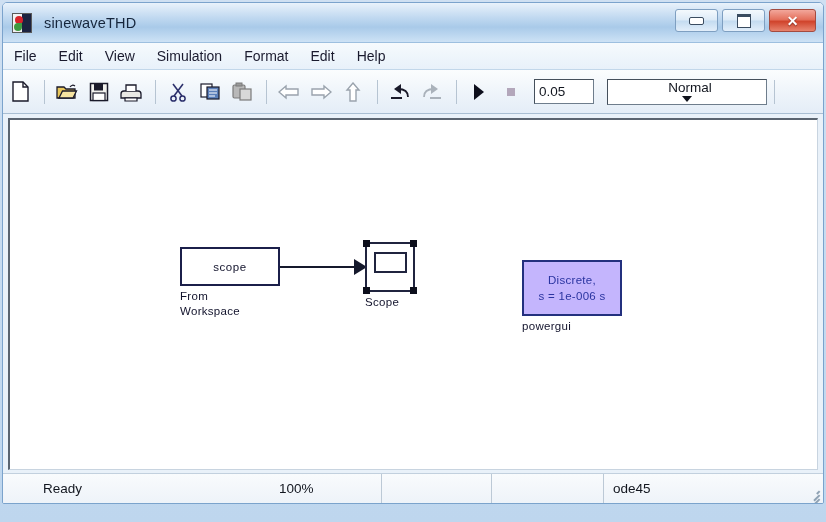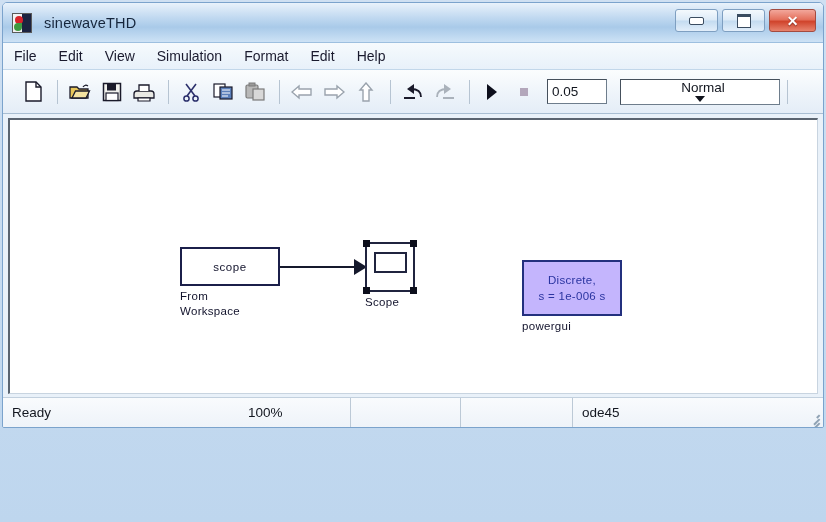--- a/index.html
+++ b/index.html
@@ -18,21 +18,21 @@
     background: linear-gradient(180deg, #cfe0f2 0%, #bed6ee 100%);
     box-sizing: border-box;
   }
 
   
   .window {
     position: absolute;
     left: 2px;
     top: 2px;
     width: 822px;
-    height: 426px;
+    height: 502px;
     box-sizing: border-box;
     border: 1px solid #7ba3cc;
     border-radius: 5px 5px 2px 2px;
     background: #eef4fb;
     display: flex;
     flex-direction: column;
     overflow: hidden;
   }
 
   
@@ -150,21 +150,21 @@
   }
 
   
   .toolbar {
     height: 44px;
     flex: 0 0 44px;
     background: linear-gradient(180deg, #fbfdfe 0%, #eef4fa 55%, #e4edf7 100%);
     border-bottom: 1px solid #a9bed2;
     display: flex;
     align-items: center;
-    padding-left: 15px;
+    padding-left: 2px;
     box-sizing: border-box;
   }
   .tb-btn {
     width: 30px; height: 30px;
     margin-right: 2px;
     display: flex;
     align-items: center;
     justify-content: center;
     border: 1px solid transparent;
     border-radius: 3px;
@@ -354,21 +354,21 @@
   .sb-pane {
     border-right: 1px solid #bcc9d6;
     display: flex;
     align-items: center;
     padding-left: 9px;
     box-sizing: border-box;
     font-size: 13.5px;
     color: #12161f;
     white-space: nowrap;
   }
-  .sb-pane.p1 { width: 236px; border-right: none; }
+  .sb-pane.p1 { width: 236px; border-right: none; margin-left: 31px; }
   .sb-pane.p2 { width: 112px; }
   .sb-pane.p3 { width: 110px; }
   .sb-pane.p4 { width: 112px; }
   .sb-pane.p5 { flex: 1; border-right: none; }
   .sb-grip {
     position: absolute;
     right: 3px;
     bottom: 3px;
     width: 14px;
     height: 14px;

